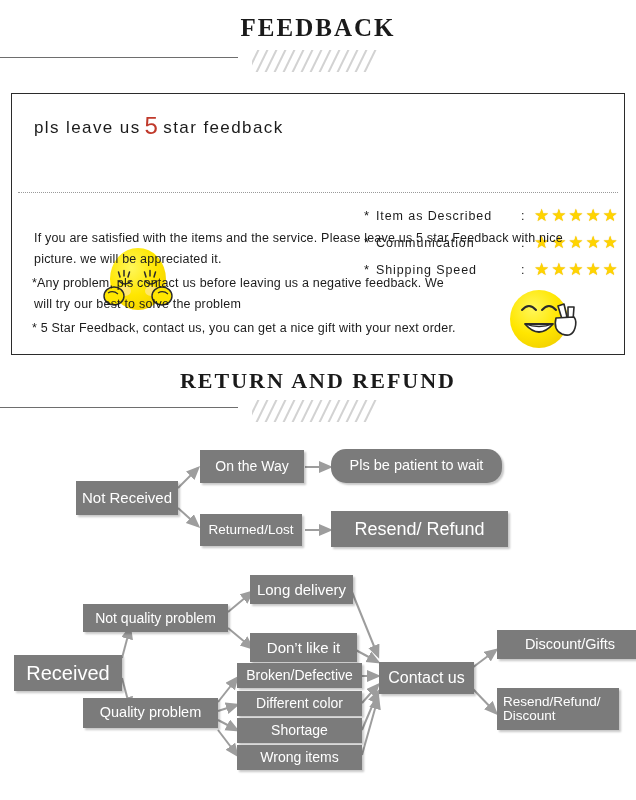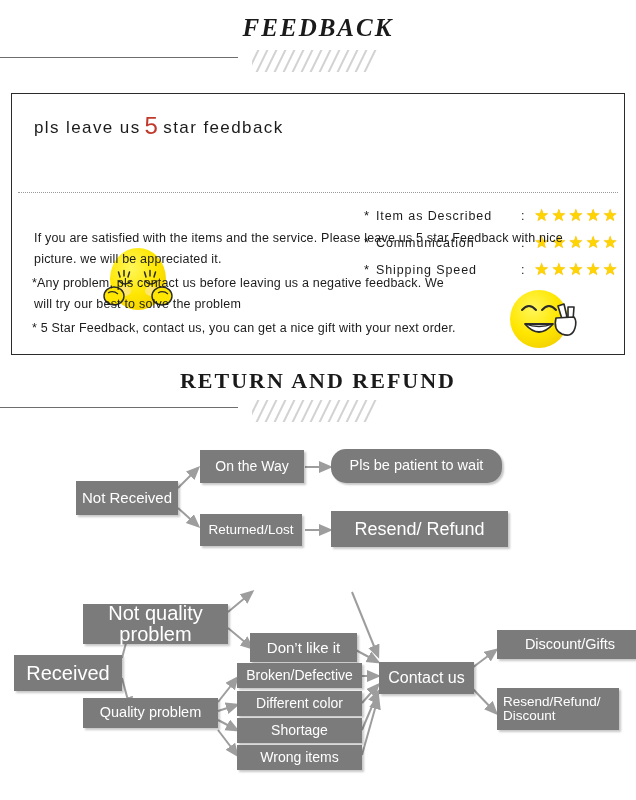--- a/index.html
+++ b/index.html
@@ -127,21 +127,21 @@
     position:absolute;
     left:0; top:0;
     width:636px; height:370px;
     pointer-events:none;
   }
 </style>
 </head>
 <body>
 
 <div class="section-head" style="position:absolute;left:0;top:0;height:90px;">
-  <div class="section-title" style="position:absolute;left:0;top:14px;width:636px;font-size:25px;font-style:italic;">FEEDBACK</div>
+  <div class="section-title" style="position:absolute;left:0;top:14px;width:636px;font-size:25px;">FEEDBACK</div>
   <div class="head-rule" style="left:0;top:57px;width:238px;"></div>
   <div class="hatch" id="hatch1" style="left:252px;top:50px;width:125px;">
       <span style="left: 0px;"></span>
       <span style="left: 9px;"></span>
       <span style="left: 18px;"></span>
       <span style="left: 27px;"></span>
       <span style="left: 36px;"></span>
       <span style="left: 45px;"></span>
       <span style="left: 54px;"></span>
       <span style="left: 63px;"></span>
@@ -340,24 +340,27 @@
   </div>
 
   <div class="node" style="left:331px;top:81px;width:177px;height:36px;font-size:18px;">
     <span>Resend/ Refund</span>
   </div>
 
   <div class="node" style="left:14px;top:225px;width:108px;height:36px;font-size:20px;">
     <span>Received</span>
   </div>
 
-  <div class="node" style="left:83px;top:174px;width:145px;height:40px;font-size:20px;">
+  <div class="node" style="left:83px;top:174px;width:145px;height:28px;font-size:14px;">
     <span>Not quality problem</span>
   </div>
 
+  <div class="node" style="left:250px;top:145px;width:103px;height:29px;font-size:15px;">
+    <span>Long delivery</span>
+  </div>
 
   <div class="node" style="left:250px;top:203px;width:107px;height:29px;font-size:15px;">
     <span>Don’t like it</span>
   </div>
 
   <div class="node" style="left:83px;top:268px;width:135px;height:30px;font-size:14.5px;">
     <span>Quality problem</span>
   </div>
 
   <div class="node" style="left:237px;top:233px;width:125px;height:25px;font-size:14px;">

